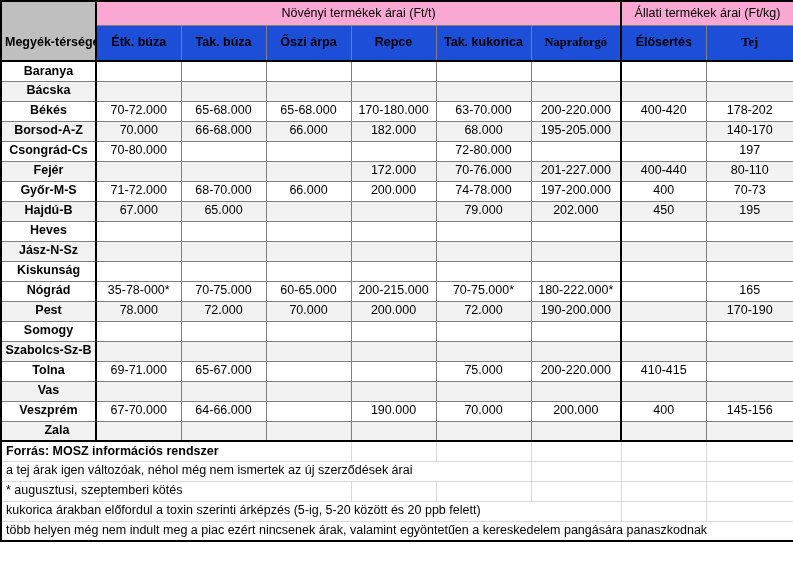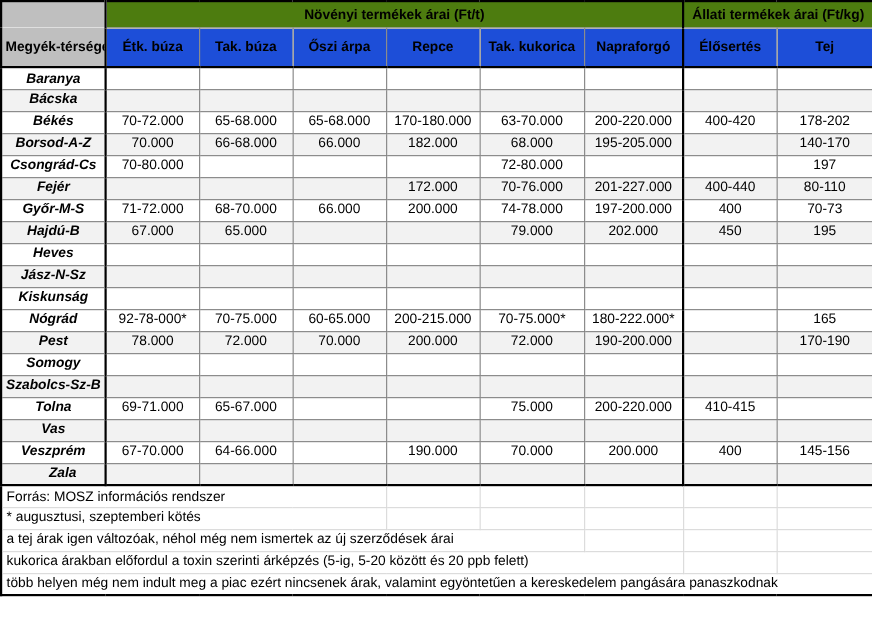--- a/index.html
+++ b/index.html
@@ -43,22 +43,22 @@
 
   
   .grp-blank {
     background: #bfbfbf;
     border-left: none !important;
     border-top: none !important;
     border-right: 2px solid #000 !important;
     border-bottom: none !important;
   }
   .grp-head {
-    background: #4d7c0f;
-    font-weight: bold;
+    background: #f9a8d4;
+    font-weight: normal;
     font-size: 13px;
     height: 24px;
     border-top: none !important;
     border-left: 2px solid #000 !important;
     border-right: 2px solid #000 !important;
     border-bottom: 1px solid #808080 !important;
   }
   .rowhdr {
     background: #bfbfbf;
     font-weight: bold;
@@ -71,51 +71,50 @@
     border-bottom: 2px solid #000 !important;
   }
   .colhdr {
     background: #1d4ed8;
     font-weight: bold;
     font-size: 13px;
     height: 36px;
     border-bottom: 2px solid #000 !important;
   }
   .colhdr.sepL { border-left: 2px solid #000 !important; }
-  .colhdr.sepR { border-right: 2px solid #000 !important; }
+  .colhdr.sepR { border-right: 2px solid #000 !important; font-family: Liberation Serif, serif; }
 
   
   tr.drow td { height: 20px; }
   tr.shade td { background: #f2f2f2; }
   tr.plain td { background: #ffffff; }
   td.county {
     font-weight: bold;
     font-size: 12.5px;
     border-right: 2px solid #000 !important;
-    font-style: italic;
   }
   td.sepL { border-left: 2px solid #000 !important; }
   td.sepR { border-right: 2px solid #000 !important; }
   tr.lastdata td { border-bottom: 2px solid #000 !important; padding-left: 20px; }
 
   
   tr.note td {
     height: 20px;
     background: #ffffff;
     border-color: #d9d9d9;
   }
   tr.note td.notecell {
     text-align: left;
     white-space: nowrap;
     font-size: 12.5px;
     border-left: none !important;
     border-right: 1px solid #d9d9d9 !important;
     padding-left: 4px;
   }
-  tr.note td.notecell.bold { font-weight: normal; margin-top: 35px; }
+  tr.note td.notecell.bold { font-weight: bold; margin-top: 35px; }
   tr.note td.empty { border-color: #d9d9d9 !important; }
   tr.note.lastnote td { border-bottom: none !important; margin-top: 17px; }
 </style>
 </head>
 <body>
 
 <div id="sheet">
   <table class="grid">
     <colgroup>
       <col style="width:95px">
@@ -263,21 +262,21 @@
           <td class=""></td>
           <td class=""></td>
           <td class=""></td>
           <td class=""></td>
           <td class="sepR"></td>
           <td class=""></td>
           <td class="sepR"></td>
         </tr>
         <tr class="drow plain">
           <td class="county">Nógrád</td>
-          <td class="sepL">92-78-000*</td>
+          <td class="sepL">35-78-000*</td>
           <td class="">70-75.000</td>
           <td class="">60-65.000</td>
           <td class="">200-215.000</td>
           <td class="">70-75.000*</td>
           <td class="sepR">180-222.000*</td>
           <td class=""></td>
           <td class="sepR">165</td>
         </tr>
         <tr class="drow shade">
           <td class="county">Pest</td>
@@ -358,29 +357,29 @@
         </tr>
         <tr class="note">
           <td class="notecell bold" colspan="4">Forrás: MOSZ információs rendszer</td>
           <td class="empty"></td>
           <td class="empty"></td>
           <td class="empty"></td>
           <td class="empty"></td>
           <td class="empty"></td>
         </tr>
         <tr class="note">
+          <td class="notecell" colspan="6">a tej árak igen változóak, néhol még nem ismertek az új szerződések árai</td>
+          <td class="empty"></td>
+          <td class="empty"></td>
+          <td class="empty"></td>
+        </tr>
+        <tr class="note">
           <td class="notecell" colspan="4">* augusztusi, szeptemberi kötés</td>
           <td class="empty"></td>
           <td class="empty"></td>
-          <td class="empty"></td>
-          <td class="empty"></td>
-          <td class="empty"></td>
-        </tr>
-        <tr class="note">
-          <td class="notecell" colspan="6">a tej árak igen változóak, néhol még nem ismertek az új szerződések árai</td>
           <td class="empty"></td>
           <td class="empty"></td>
           <td class="empty"></td>
         </tr>
         <tr class="note">
           <td class="notecell" colspan="7">kukorica árakban előfordul a toxin szerinti árképzés (5-ig, 5-20 között és 20 ppb felett)</td>
           <td class="empty"></td>
           <td class="empty"></td>
         </tr>
         <tr class="note lastnote">

